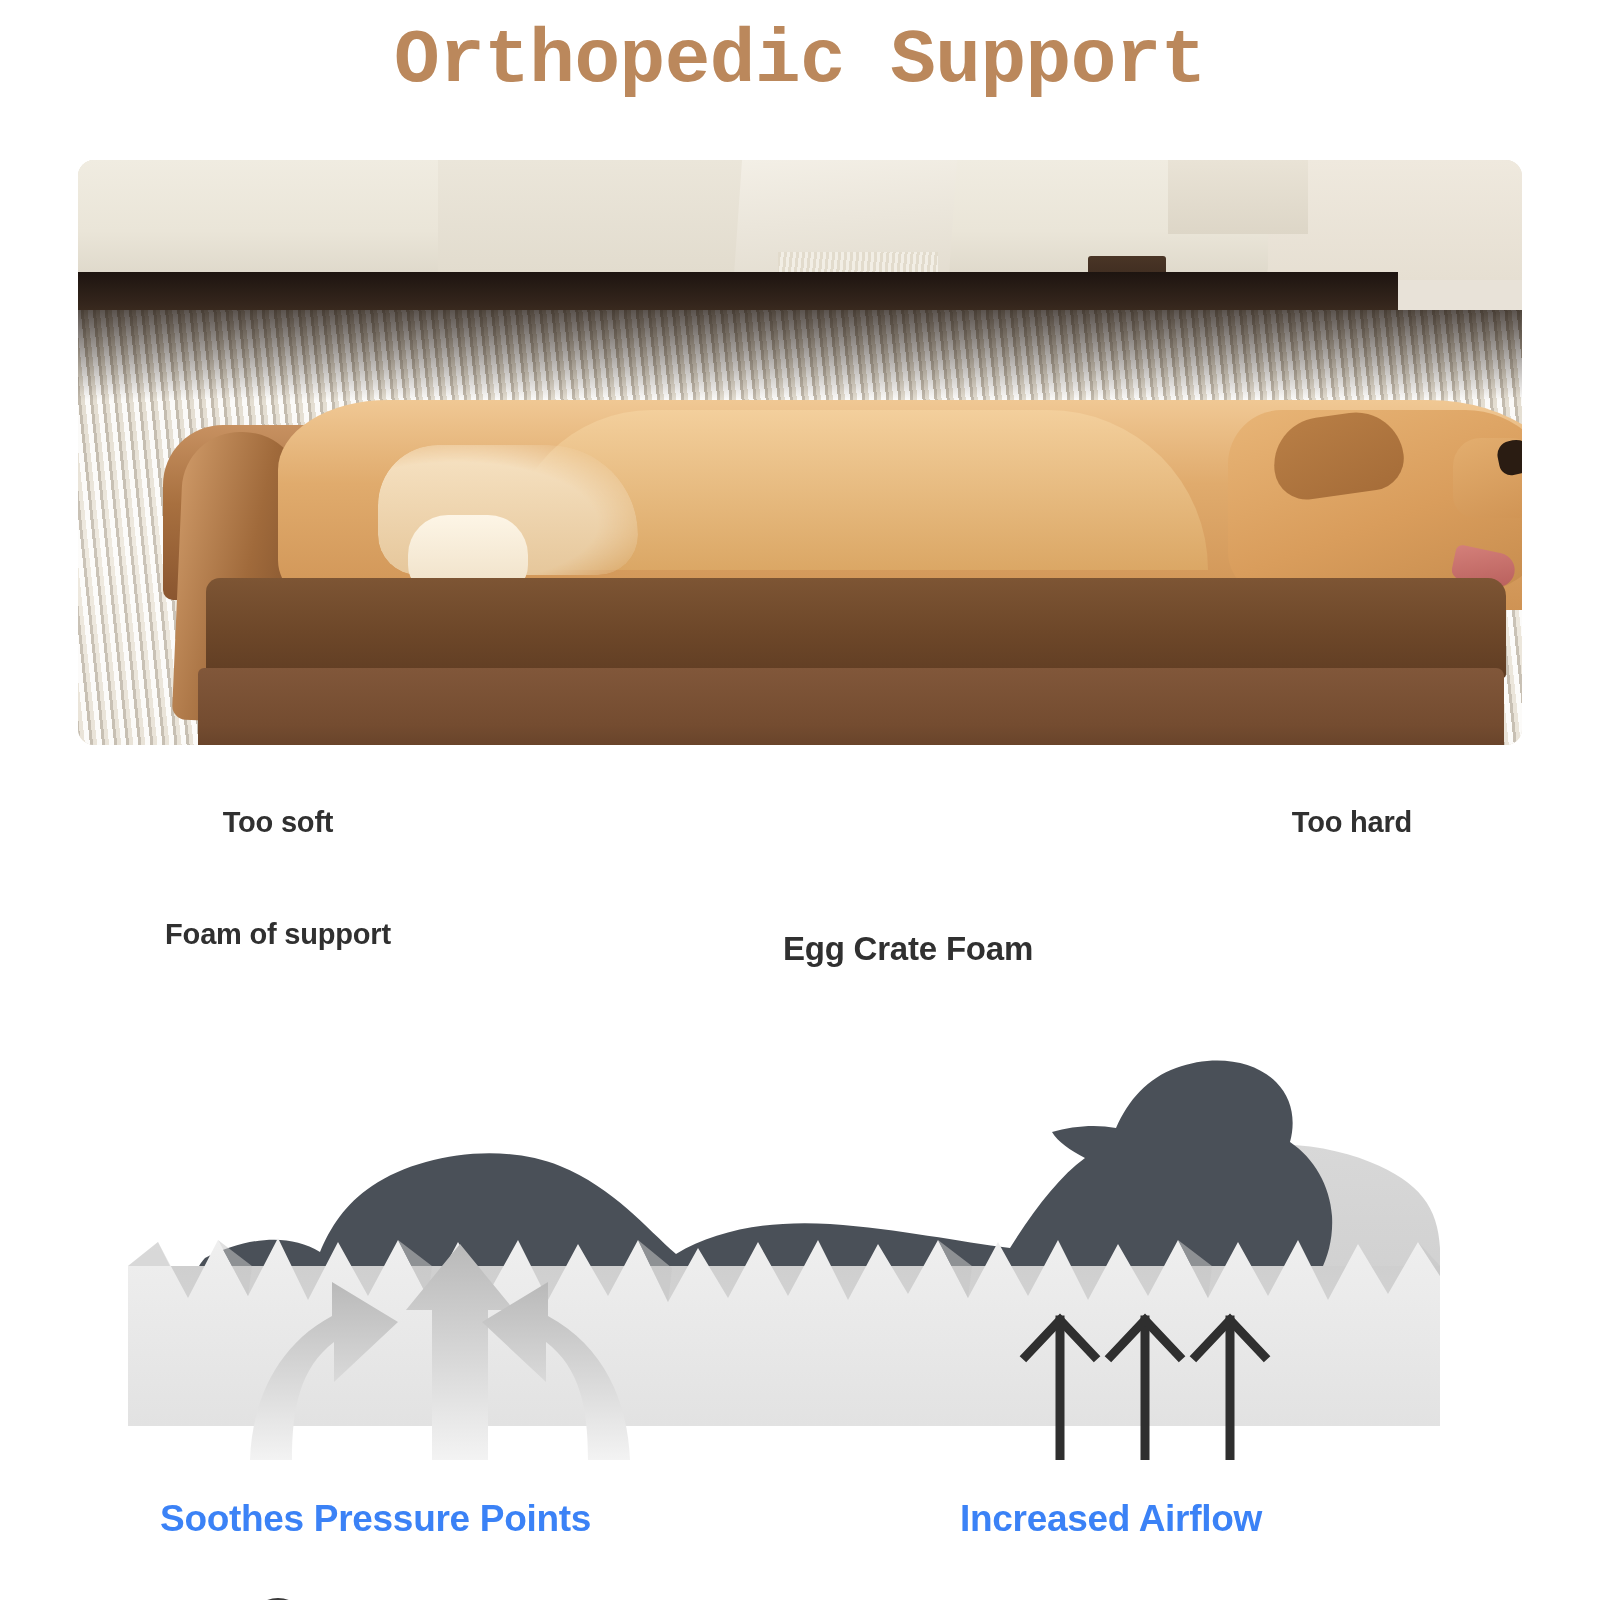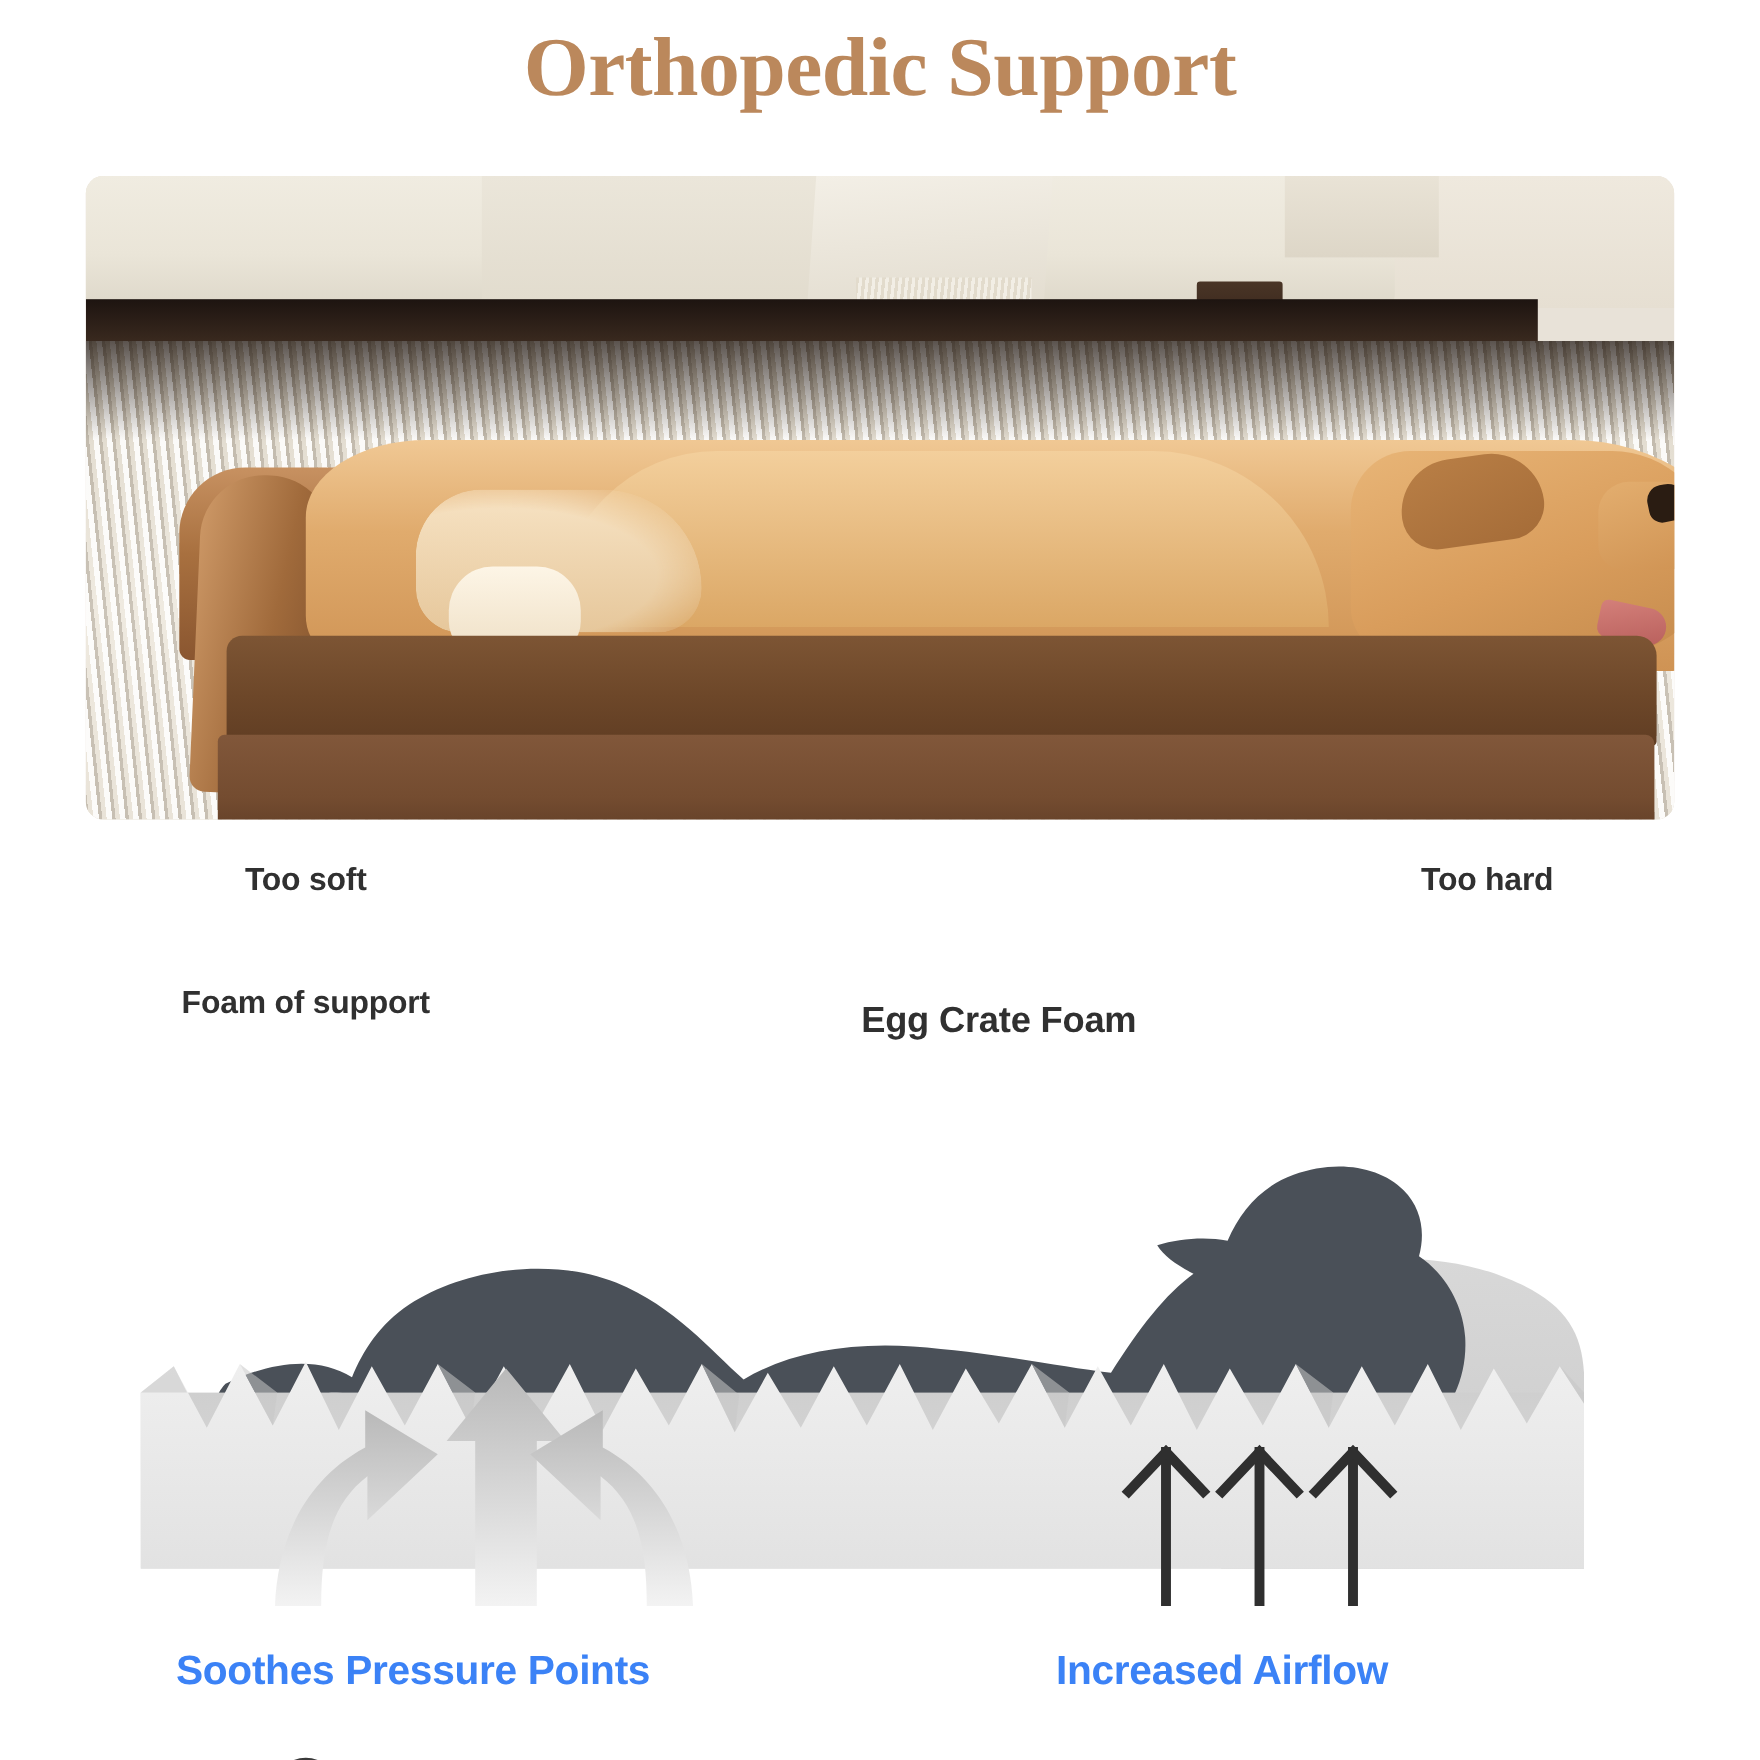--- a/index.html
+++ b/index.html
@@ -9,21 +9,21 @@
     font-family:"Liberation Sans",sans-serif;
     overflow:hidden;
     position:relative;
   }
   .page{position:relative;width:1600px;height:1600px;}
 
   
   .title{
     position:absolute;left:0;top:22px;width:1600px;
     text-align:center;
-    font-family:Liberation Serif, serif;
+    font-family:Liberation Mono, monospace;
     font-size:76px;font-weight:bold;
     letter-spacing:-0.5px;
     color:#bb885c;
     line-height:1.05;
   }
 
   
   .photo{
     position:absolute;left:78px;top:160px;
     width:1444px;height:585px;
@@ -165,20 +165,21 @@
     border-radius:6px 8px 10px 10px;
   }
 
   
   .scale{position:absolute;left:0;top:770px;width:1600px;height:215px;}
   .sc-label{
     position:absolute;text-align:center;
     font-weight:bold;color:#303030;
     font-size:29px;line-height:1.14;
     letter-spacing:-0.2px;
+    margin-top:22px;
   }
   .sc-top{top:0;}
   .sc-bot{}
   .badge{
     position:absolute;
     display:flex;align-items:center;justify-content:center;
     color:#ffffff;font-weight:bold;
     font-family:"Liberation Sans",sans-serif;
   }
   .badge-1{

